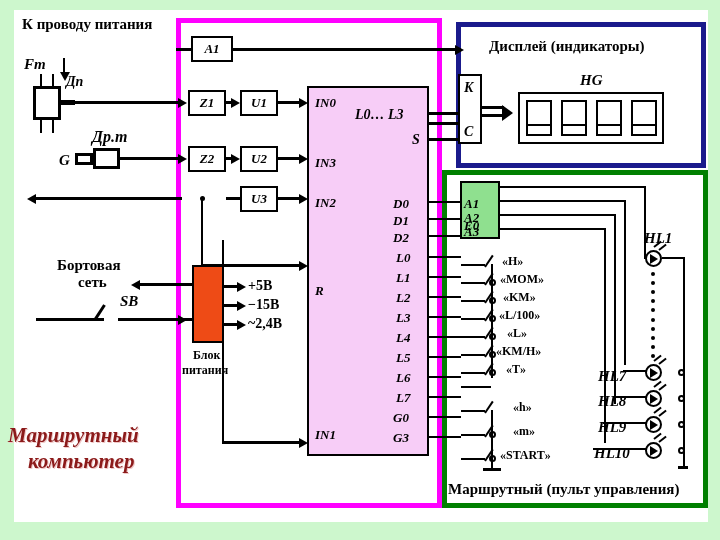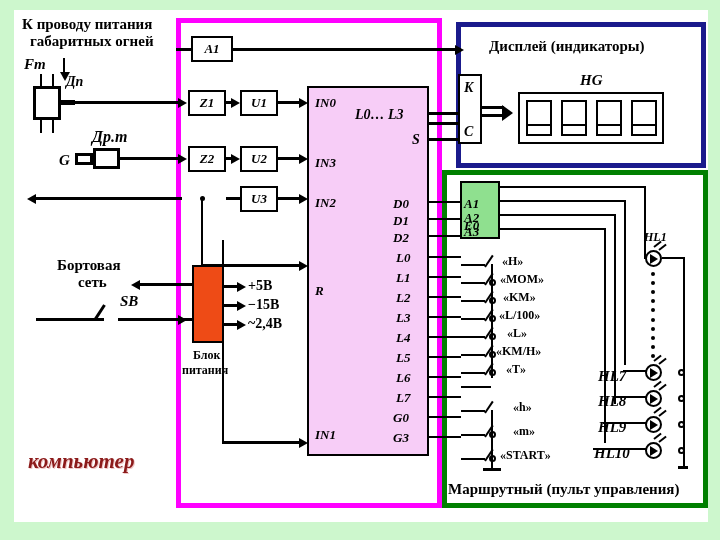--- a/index.html
+++ b/index.html
@@ -92,21 +92,20 @@
 
 <div id="root">
 
   <div class="paper"></div>
 
   <div class="frame frame-magenta" style="left:176px;top:18px;width:266px;height:490px;"></div>
   <div class="frame frame-green" style="left:442px;top:170px;width:266px;height:338px;"></div>
   <div class="frame frame-navy" style="left:456px;top:22px;width:250px;height:146px;"></div>
 
   <div class="t b" style="left:22px;top:16px;font-size:15px;">К проводу питания</div>
-  <div class="t b" style="left:30px;top:33px;font-size:15px;">габаритных огней</div>
 
   <div class="t i" style="left:24px;top:56px;font-size:15px;">Fт</div>
   <div class="w wv" style="left:63px;top:58px;height:16px;"></div>
   <div class="arrowD" style="left:60px;top:72px;"></div>
 
   <div class="w wv" style="left:40px;top:74px;height:12px;"></div>
   <div class="w wv" style="left:52px;top:74px;height:12px;"></div>
   <div class="sens" style="left:33px;top:86px;width:28px;height:34px;"></div>
   <div class="w wv" style="left:40px;top:120px;height:13px;"></div>
   <div class="w wv" style="left:52px;top:120px;height:13px;"></div>
@@ -130,20 +129,21 @@
   <div class="t b" style="left:78px;top:274px;font-size:15px;">сеть</div>
   <div class="w wh" style="left:140px;top:283px;width:57px;height:3px;"></div>
   <div class="arrowL" style="left:131px;top:280px;"></div>
 
   <div class="t i" style="left:120px;top:293px;font-size:15px;">SB</div>
   <div class="w wh" style="left:36px;top:318px;width:68px;height:3px;"></div>
   <div class="w" style="left:103px;top:305px;width:3px;height:18px;transform:rotate(33deg);transform-origin:top center;"></div>
   <div class="w wh" style="left:118px;top:318px;width:64px;height:3px;"></div>
   <div class="arrowR" style="left:178px;top:315px;"></div>
 
+  <div class="title-rc" style="left:8px;top:423px;">Маршрутный</div>
   <div class="title-rc" style="left:28px;top:449px;">компьютер</div>
 
   <div class="blk sm" style="left:191px;top:36px;width:42px;height:26px;">A1</div>
   <div class="blk sm" style="left:188px;top:90px;width:38px;height:26px;">Z1</div>
   <div class="blk sm" style="left:240px;top:90px;width:38px;height:26px;">U1</div>
   <div class="blk sm" style="left:188px;top:146px;width:38px;height:26px;">Z2</div>
   <div class="blk sm" style="left:240px;top:146px;width:38px;height:26px;">U2</div>
   <div class="blk sm" style="left:240px;top:186px;width:38px;height:26px;">U3</div>
 
   <div class="w wh" style="left:226px;top:101px;width:8px;height:3px;"></div>
@@ -323,21 +323,21 @@
   <div class="key t" style="left:513px;top:424px;">«m»</div>
 
   <div class="w wh" style="left:461px;top:458px;width:24px;height:2px;"></div>
   <div class="w" style="left:484px;top:447px;width:2px;height:14px;transform:rotate(34deg);transform-origin:bottom center;"></div>
   <div class="node" style="left:489px;top:455px;"></div>
   <div class="key t" style="left:500px;top:448px;">«START»</div>
 
   <div class="w wv" style="left:491px;top:410px;height:60px;"></div>
   <div class="w wh" style="left:483px;top:468px;width:18px;height:3px;"></div>
 
-  <div class="t i" style="left:644px;top:230px;font-size:12px;">HL1</div>
+  <div class="t i" style="left:644px;top:230px;font-size:15px;">HL1</div>
   <div class="led" style="left:645px;top:250px;">
     <div class="ledtri" style="left:3px;top:2px;"></div>
   </div>
   <div class="ledray" style="left:654px;top:246px;transform:rotate(-38deg);"></div>
   <div class="ledray" style="left:659px;top:249px;transform:rotate(-38deg);"></div>
   <div class="w wh" style="left:662px;top:257px;width:22px;height:2px;"></div>
   <div class="w wv" style="left:683px;top:257px;height:210px;"></div>
 
   <div class="dots-v" style="left:651px;top:272px;height:86px;">
     <i></i>

